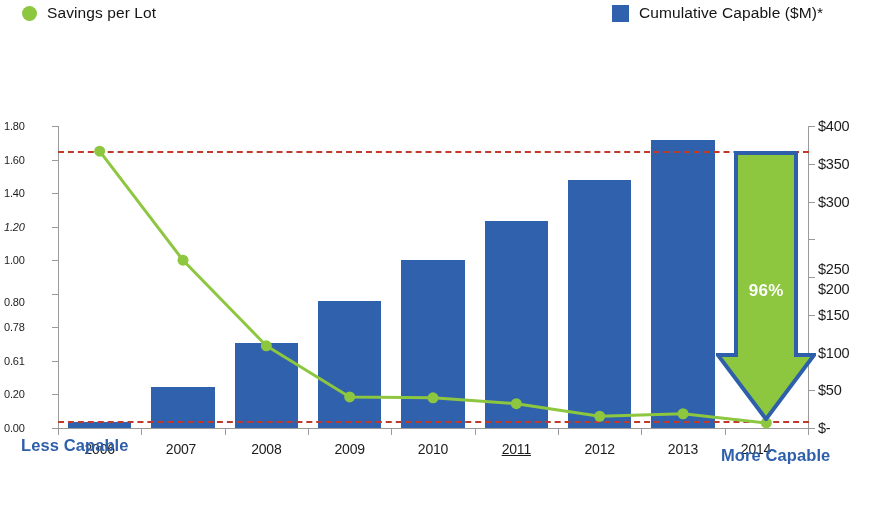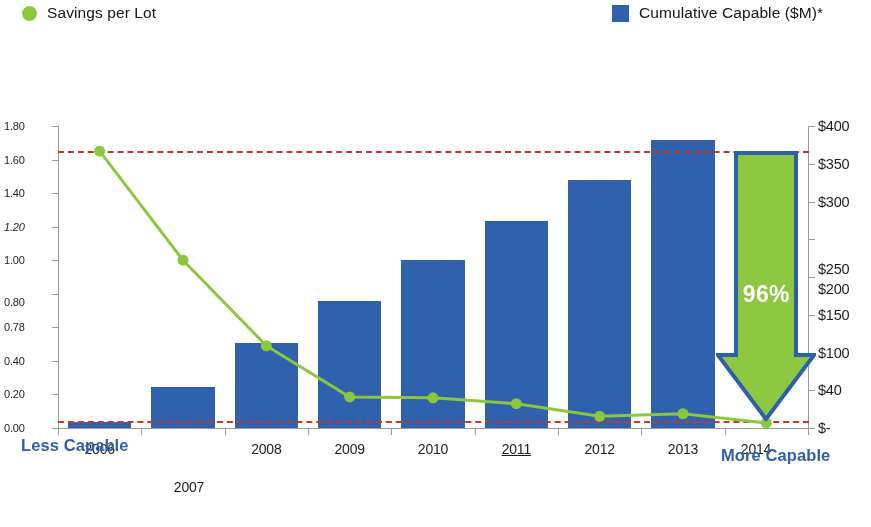--- a/index.html
+++ b/index.html
@@ -41,21 +41,21 @@
 
   .bar{position:absolute;background:#3061AC;}
 
   .dashline{position:absolute;height:0;border-top:2.5px dashed #C0392B;left:58px;width:751px;}
 
   #series-svg{position:absolute;left:0;top:0;width:871px;height:400px;overflow:visible;pointer-events:none;}
 
   
   #arrow-wrap{position:absolute;left:722px;top:92px;width:100px;height:283px;}
   #arrow-pct{position:absolute;left:0;top:0;width:100px;text-align:center;
-             font-size:23px;font-weight:bold;color:#ffffff;
+             font-size:17px;font-weight:bold;color:#ffffff;
              transform:translateY(138px);letter-spacing:.3px;}
 
   
   #scale{position:absolute;left:0;top:432px;width:871px;height:95px;}
   .scale-cap{position:absolute;font-size:16.5px;font-weight:bold;color:#2E5FAA;letter-spacing:.1px;}
   #cap-less{left:21px;top:4px;}
   #cap-more{left:721px;top:14px;}
 </style>
 </head>
 <body>
@@ -76,41 +76,41 @@
   <div class="axis-line" id="axis-left"></div>
   <div class="axis-line" id="axis-right"></div>
   <div class="axis-line" id="axis-bottom"></div>
 
   <div id="y-left-ticks">
       <div class="tick tick-l" style="top: 373px;"></div>
       <div class="ylabel" style="top: 373px;">0.00</div>
       <div class="tick tick-l" style="top: 339.444px;"></div>
       <div class="ylabel" style="top: 339.444px;">0.20</div>
       <div class="tick tick-l" style="top: 305.889px;"></div>
-      <div class="ylabel" style="top: 305.889px;">0.40</div>
+      <div class="ylabel" style="top: 305.889px;">0.61</div>
       <div class="tick tick-l" style="top: 272.333px;"></div>
       <div class="ylabel" style="top: 272.333px;">0.78</div>
       <div class="tick tick-l" style="top: 238.778px;"></div>
       <div class="ylabel" style="top: 247px;">0.80</div>
       <div class="tick tick-l" style="top: 205.222px;"></div>
       <div class="ylabel" style="top: 205.222px;">1.00</div>
       <div class="tick tick-l" style="top: 171.667px;"></div>
       <div class="ylabel" style="top: 171.667px; font-style: italic;">1.20</div>
       <div class="tick tick-l" style="top: 138.111px;"></div>
       <div class="ylabel" style="top: 138.111px;">1.40</div>
       <div class="tick tick-l" style="top: 104.556px;"></div>
       <div class="ylabel" style="top: 104.556px;">1.60</div>
       <div class="tick tick-l" style="top: 71px;"></div>
       <div class="ylabel" style="top: 71px;">1.80</div>
     </div>
   <div id="y-right-ticks">
       <div class="tick tick-r" style="top: 373px;"></div>
       <div class="y2label" style="top: 373px;">$-</div>
       <div class="tick tick-r" style="top: 335.25px;"></div>
-      <div class="y2label" style="top: 335.25px;">$40</div>
+      <div class="y2label" style="top: 335.25px;">$50</div>
       <div class="tick tick-r" style="top: 297.5px;"></div>
       <div class="y2label" style="top: 297.5px;">$100</div>
       <div class="tick tick-r" style="top: 259.75px;"></div>
       <div class="y2label" style="top: 259.75px;">$150</div>
       <div class="tick tick-r" style="top: 222px;"></div>
       <div class="y2label" style="top: 234px;">$200</div>
       <div class="tick tick-r" style="top: 184.25px;"></div>
       <div class="y2label" style="top: 202px; margin-top: 12px;">$250</div>
       <div class="tick tick-r" style="top: 146.5px;"></div>
       <div class="y2label" style="top: 146.5px;">$300</div>
@@ -163,21 +163,21 @@
 
   <div id="arrow-wrap" style="top: 96.1667px; height: 270.122px; left: 716.333px;">
     <svg width="100" height="270.1222222222222" viewBox="0 0 100 270.1222222222222">
       <polygon points="20,2 80,2 80,204.1222222222222 98,204.1222222222222 50,268.1222222222222 2,204.1222222222222 20,204.1222222222222" fill="#8DC63F" stroke="#2E5FAA" stroke-width="4" stroke-linejoin="miter"></polygon>
     </svg>
     <div id="arrow-pct" style="transform: translateY(129.659px);">96%</div>
   </div>
 
   <div id="x-labels">
       <div class="xlabel" style="left: 57.6667px;">2006</div>
-      <div class="xlabel" style="left: 147px; margin-top: 38px;">2007</div>
+      <div class="xlabel" style="left: 139px;">2007</div>
       <div class="xlabel" style="left: 224.333px;">2008</div>
       <div class="xlabel" style="left: 307.667px;">2009</div>
       <div class="xlabel" style="left: 391px;">2010</div>
       <div class="xlabel" style="left: 474.333px; text-decoration: underline;">2011</div>
       <div class="xlabel" style="left: 557.667px;">2012</div>
       <div class="xlabel" style="left: 641px;">2013</div>
       <div class="xlabel" style="left: 714px;">2014</div>
     </div>
 </div>
 

